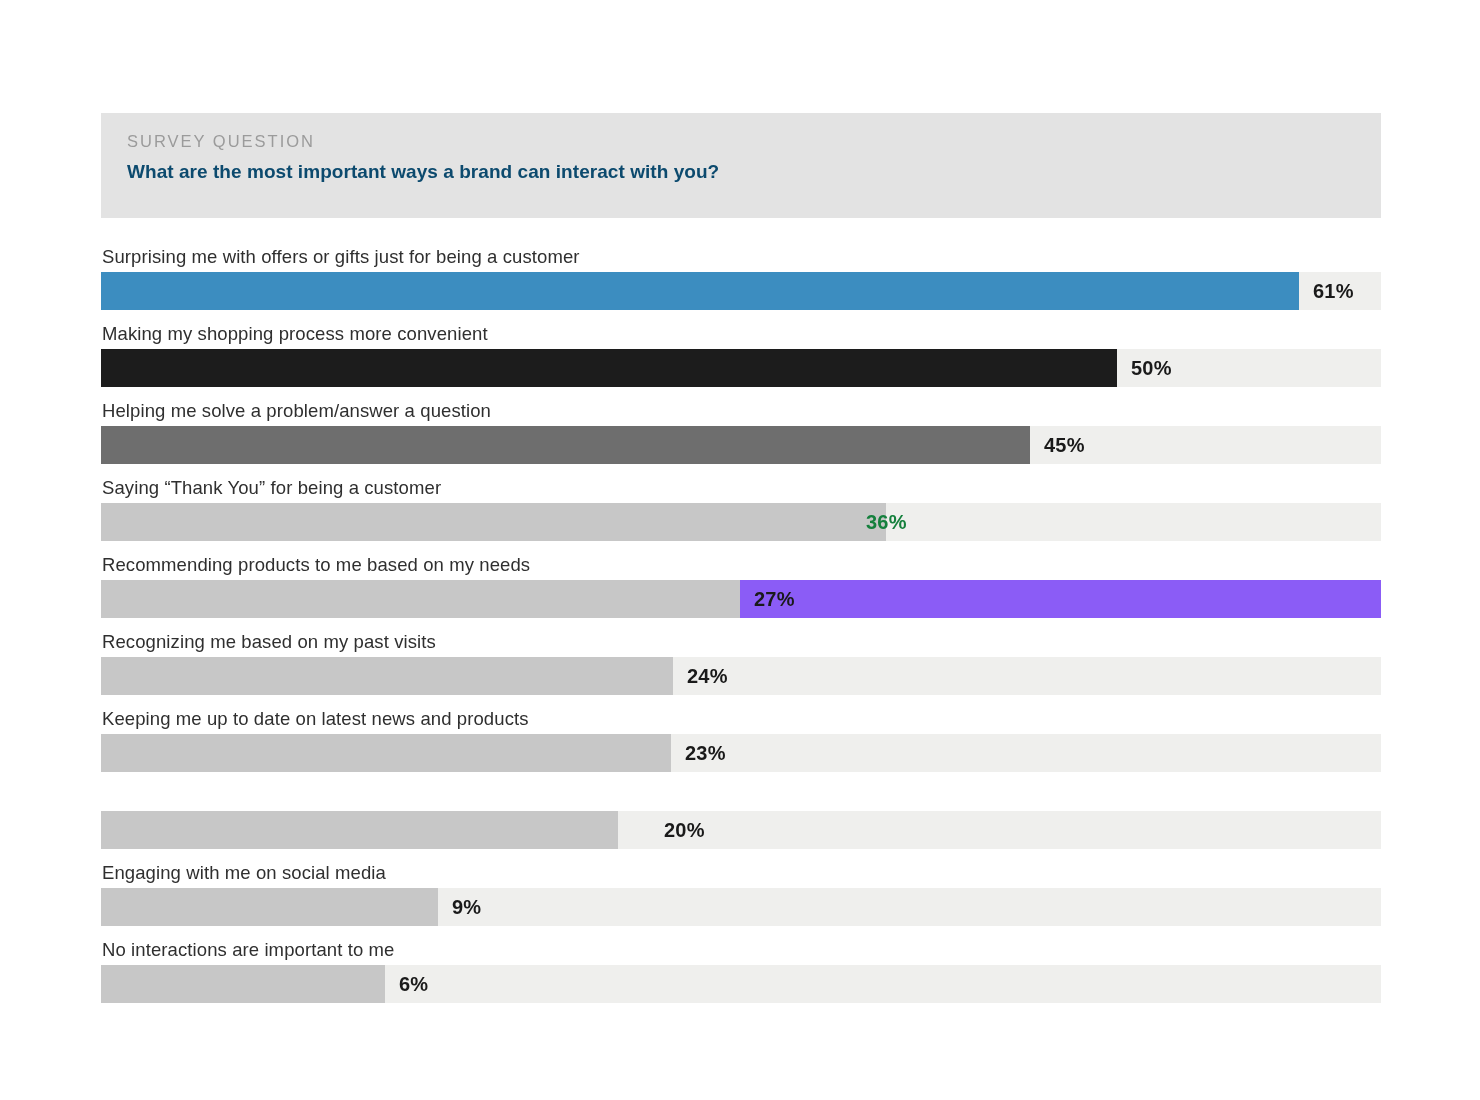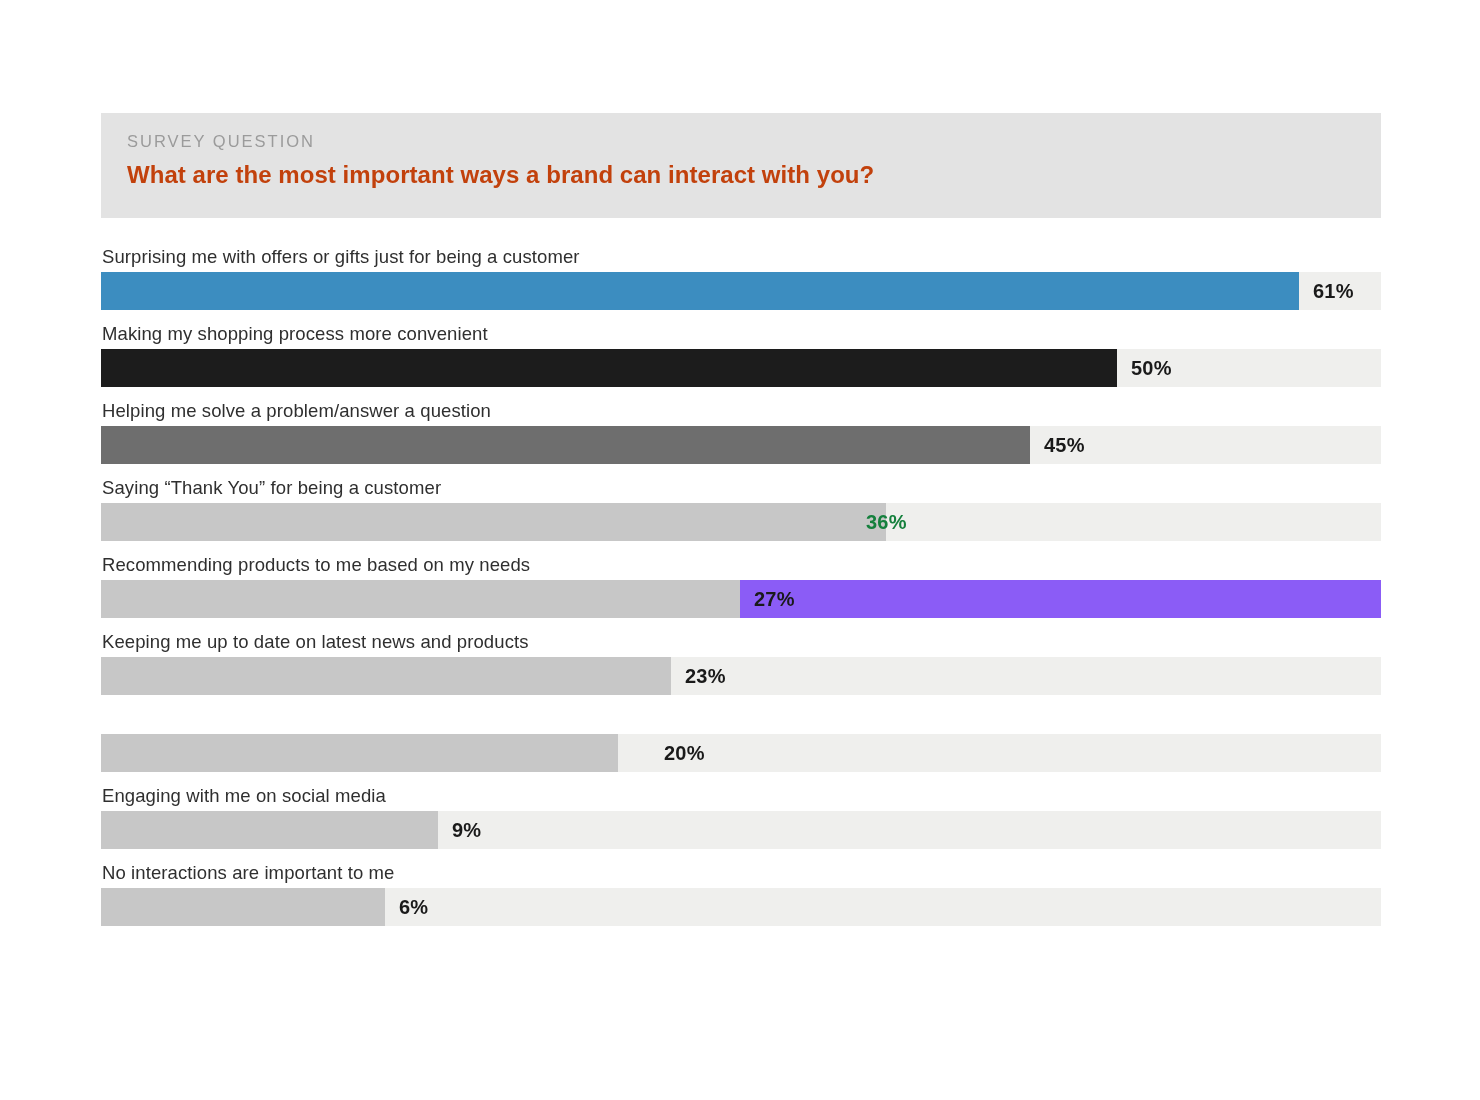--- a/index.html
+++ b/index.html
@@ -38,23 +38,23 @@
     font-size: 16.5px;
     letter-spacing: 2.0px;
     color: #9b9b9b;
     font-weight: 400;
     white-space: nowrap;
   }
   .header-question {
     position: absolute;
     left: 26px;
     top: 48px;
-    font-size: 24px;
+    font-size: 19px;
     font-weight: 700;
-    color: #c2410c;
+    color: #0c4a6e;
     letter-spacing: 0.05px;
     white-space: nowrap;
   }
 
   
   .chart {
     position: absolute;
     left: 101px;
     top: 243px;
     width: 1280px;
@@ -146,20 +146,27 @@
         </div>
       </div>
       <div class="row">
         <div class="row-label">Recommending products to me based on my needs</div>
         <div class="track" style="background: #8b5cf6;">
           <div class="bar" style="width: 639px; background: rgb(199, 199, 199);"></div>
           <div class="bar-value" style="left: 653px; color: rgb(26, 26, 26);">27%</div>
         </div>
       </div>
       <div class="row">
+        <div class="row-label">Recognizing me based on my past visits</div>
+        <div class="track" style="background: rgb(239, 239, 237);">
+          <div class="bar" style="width: 572px; background: rgb(199, 199, 199);"></div>
+          <div class="bar-value" style="left: 586px; color: rgb(26, 26, 26);">24%</div>
+        </div>
+      </div>
+      <div class="row">
         <div class="row-label">Keeping me up to date on latest news and products</div>
         <div class="track" style="background: rgb(239, 239, 237);">
           <div class="bar" style="width: 570px; background: rgb(199, 199, 199);"></div>
           <div class="bar-value" style="left: 584px; color: rgb(26, 26, 26);">23%</div>
         </div>
       </div>
       <div class="row">
         <div class="track" style="background: rgb(239, 239, 237);">
           <div class="bar" style="width: 517px; background: rgb(199, 199, 199);"></div>
           <div class="bar-value" style="left: 531px; color: rgb(26, 26, 26); margin-left: 32px;">20%</div>

